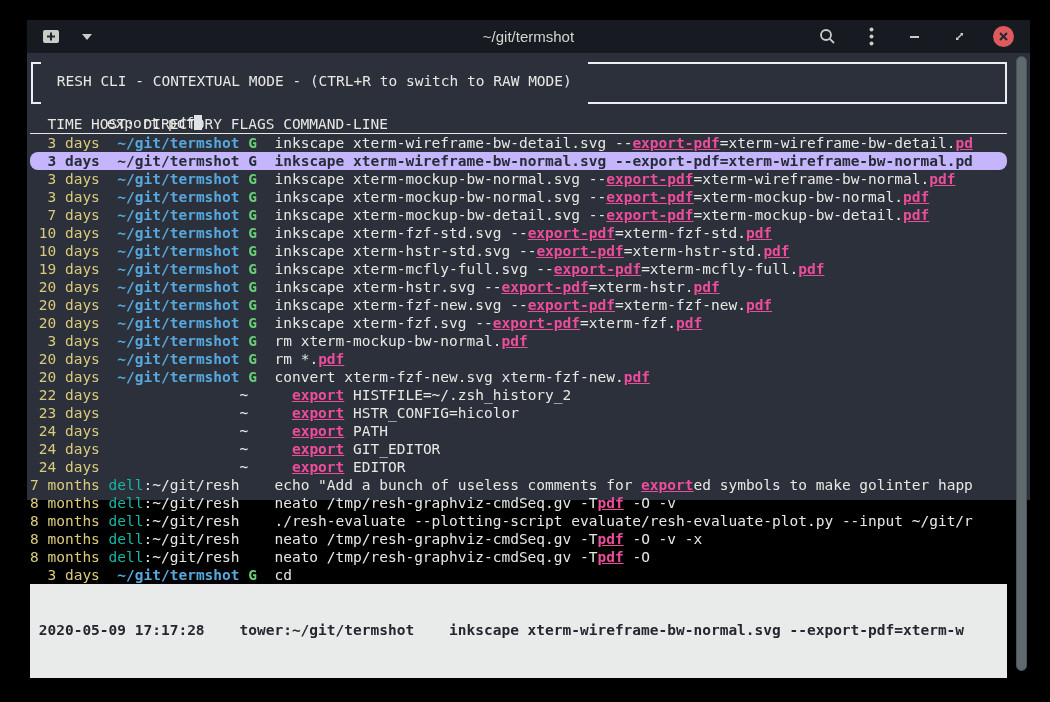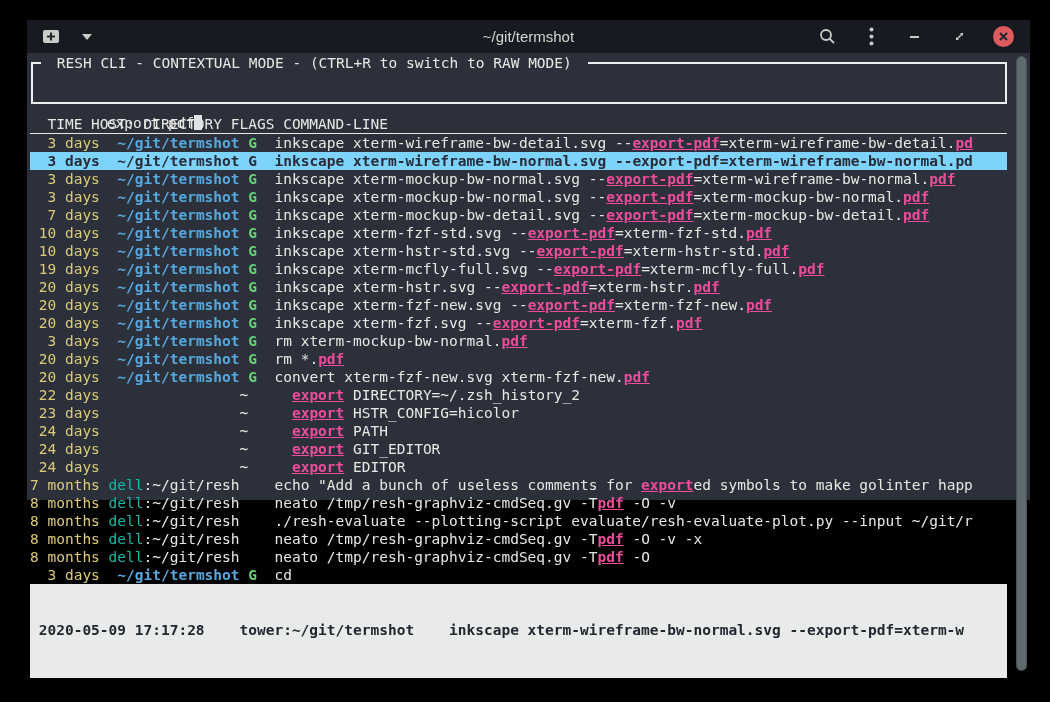--- a/index.html
+++ b/index.html
@@ -31,35 +31,35 @@
   .scrollbar{
     position:absolute;right:3px;top:3px;width:11px;height:615px;
     background:#5e6a6d;border-radius:6px;border:1px solid #49545a;box-sizing:border-box;
   }
   .term-body{margin:0 23px 0 3px;}
   .searchbox{
     position:relative;margin:9px 0 0 1px;border:2px solid #eceff1;
     height:22px;padding:14px 6px 2px 4px;white-space:pre;
   }
   .searchbox .legend{
-    position:absolute;top:-10px;left:8px;background:#2b303b;padding:0 7px;
+    position:absolute;top:-10px;left:8px;background:#2b303b;padding:18px 7px;
     color:#e8e8e3;white-space:pre;
   }
   .cursor{display:inline-block;width:8px;height:15px;background:#dfe3e3;vertical-align:-2px;}
   .lv-header{
     margin-top:11px;border-bottom:1px solid #e8e8e3;height:18px;white-space:pre;color:#e8e8e3;
   }
   .row{height:18px;white-space:pre;}
   .row span{white-space:pre;}
   .time{color:#dbcb7a;}
   .dir{color:#57a8dd;font-weight:bold;}
   .flag{color:#67d075;font-weight:bold;}
   .match{color:#ed4d9b;font-weight:bold;text-decoration:underline;}
   .host{color:#14b8a6;text-align:right;}
-  .row.selected{background:#7dd3fc;}
+  .row.selected{background:#c4b5fd;border-radius:8px;}
   .row.selected span{color:#272c36 !important;font-weight:bold;}
   .status{
     background:#e9ebea;color:#23272f;font-weight:bold;white-space:pre;
     padding:1px 0;
   }
   .status div{height:18px;}
   svg{display:block;}
 </style>
 </head>
 <body>
@@ -149,21 +149,21 @@
           <div class="row"><span class="time">  7 days</span><span>  </span><span class="dir">~/git/termshot</span><span> </span><span class="flag">G</span><span>  </span><span>inkscape xterm-mockup-bw-detail.svg --</span><span class="match">export-pdf</span><span>=xterm-mockup-bw-detail.</span><span class="match">pdf</span></div>
           <div class="row"><span class="time"> 10 days</span><span>  </span><span class="dir">~/git/termshot</span><span> </span><span class="flag">G</span><span>  </span><span>inkscape xterm-fzf-std.svg --</span><span class="match">export-pdf</span><span>=xterm-fzf-std.</span><span class="match">pdf</span></div>
           <div class="row"><span class="time"> 10 days</span><span>  </span><span class="dir">~/git/termshot</span><span> </span><span class="flag">G</span><span>  </span><span>inkscape xterm-hstr-std.svg --</span><span class="match">export-pdf</span><span>=xterm-hstr-std.</span><span class="match">pdf</span></div>
           <div class="row"><span class="time"> 19 days</span><span>  </span><span class="dir">~/git/termshot</span><span> </span><span class="flag">G</span><span>  </span><span>inkscape xterm-mcfly-full.svg --</span><span class="match">export-pdf</span><span>=xterm-mcfly-full.</span><span class="match">pdf</span></div>
           <div class="row"><span class="time"> 20 days</span><span>  </span><span class="dir">~/git/termshot</span><span> </span><span class="flag">G</span><span>  </span><span>inkscape xterm-hstr.svg --</span><span class="match">export-pdf</span><span>=xterm-hstr.</span><span class="match">pdf</span></div>
           <div class="row"><span class="time"> 20 days</span><span>  </span><span class="dir">~/git/termshot</span><span> </span><span class="flag">G</span><span>  </span><span>inkscape xterm-fzf-new.svg --</span><span class="match">export-pdf</span><span>=xterm-fzf-new.</span><span class="match">pdf</span></div>
           <div class="row"><span class="time"> 20 days</span><span>  </span><span class="dir">~/git/termshot</span><span> </span><span class="flag">G</span><span>  </span><span>inkscape xterm-fzf.svg --</span><span class="match">export-pdf</span><span>=xterm-fzf.</span><span class="match">pdf</span></div>
           <div class="row"><span class="time">  3 days</span><span>  </span><span class="dir">~/git/termshot</span><span> </span><span class="flag">G</span><span>  </span><span>rm xterm-mockup-bw-normal.</span><span class="match">pdf</span></div>
           <div class="row"><span class="time"> 20 days</span><span>  </span><span class="dir">~/git/termshot</span><span> </span><span class="flag">G</span><span>  </span><span>rm *.</span><span class="match">pdf</span></div>
           <div class="row"><span class="time"> 20 days</span><span>  </span><span class="dir">~/git/termshot</span><span> </span><span class="flag">G</span><span>  </span><span>convert xterm-fzf-new.svg xterm-fzf-new.</span><span class="match">pdf</span></div>
-          <div class="row"><span class="time"> 22 days</span><span>                </span><span>~</span><span>     </span><span class="match">export</span><span> DIRECTORY=~/.zsh_history_2</span></div>
+          <div class="row"><span class="time"> 22 days</span><span>                </span><span>~</span><span>     </span><span class="match">export</span><span> HISTFILE=~/.zsh_history_2</span></div>
           <div class="row"><span class="time"> 23 days</span><span>                </span><span>~</span><span>     </span><span class="match">export</span><span> HSTR_CONFIG=hicolor</span></div>
           <div class="row"><span class="time"> 24 days</span><span>                </span><span>~</span><span>     </span><span class="match">export</span><span> PATH</span></div>
           <div class="row"><span class="time"> 24 days</span><span>                </span><span>~</span><span>     </span><span class="match">export</span><span> GIT_EDITOR</span></div>
           <div class="row"><span class="time"> 24 days</span><span>                </span><span>~</span><span>     </span><span class="match">export</span><span> EDITOR</span></div>
           <div class="row"><span class="time">7 months</span><span> </span><span class="host">dell</span><span>:~/git/resh</span><span>    </span><span>echo "Add a bunch of useless comments for </span><span class="match">export</span><span>ed symbols to make golinter happ</span></div>
           <div class="row"><span class="time">8 months</span><span> </span><span class="host">dell</span><span>:~/git/resh</span><span>    </span><span>neato /tmp/resh-graphviz-cmdSeq.gv -T</span><span class="match">pdf</span><span> -O -v</span></div>
           <div class="row"><span class="time">8 months</span><span> </span><span class="host">dell</span><span>:~/git/resh</span><span>    </span><span>./resh-evaluate --plotting-script evaluate/resh-evaluate-plot.py --input ~/git/r</span></div>
           <div class="row"><span class="time">8 months</span><span> </span><span class="host">dell</span><span>:~/git/resh</span><span>    </span><span>neato /tmp/resh-graphviz-cmdSeq.gv -T</span><span class="match">pdf</span><span> -O -v -x</span></div>
           <div class="row"><span class="time">8 months</span><span> </span><span class="host">dell</span><span>:~/git/resh</span><span>    </span><span>neato /tmp/resh-graphviz-cmdSeq.gv -T</span><span class="match">pdf</span><span> -O</span></div>
           <div class="row"><span class="time">  3 days</span><span>  </span><span class="dir">~/git/termshot</span><span> </span><span class="flag">G</span><span>  </span><span>cd</span></div>

